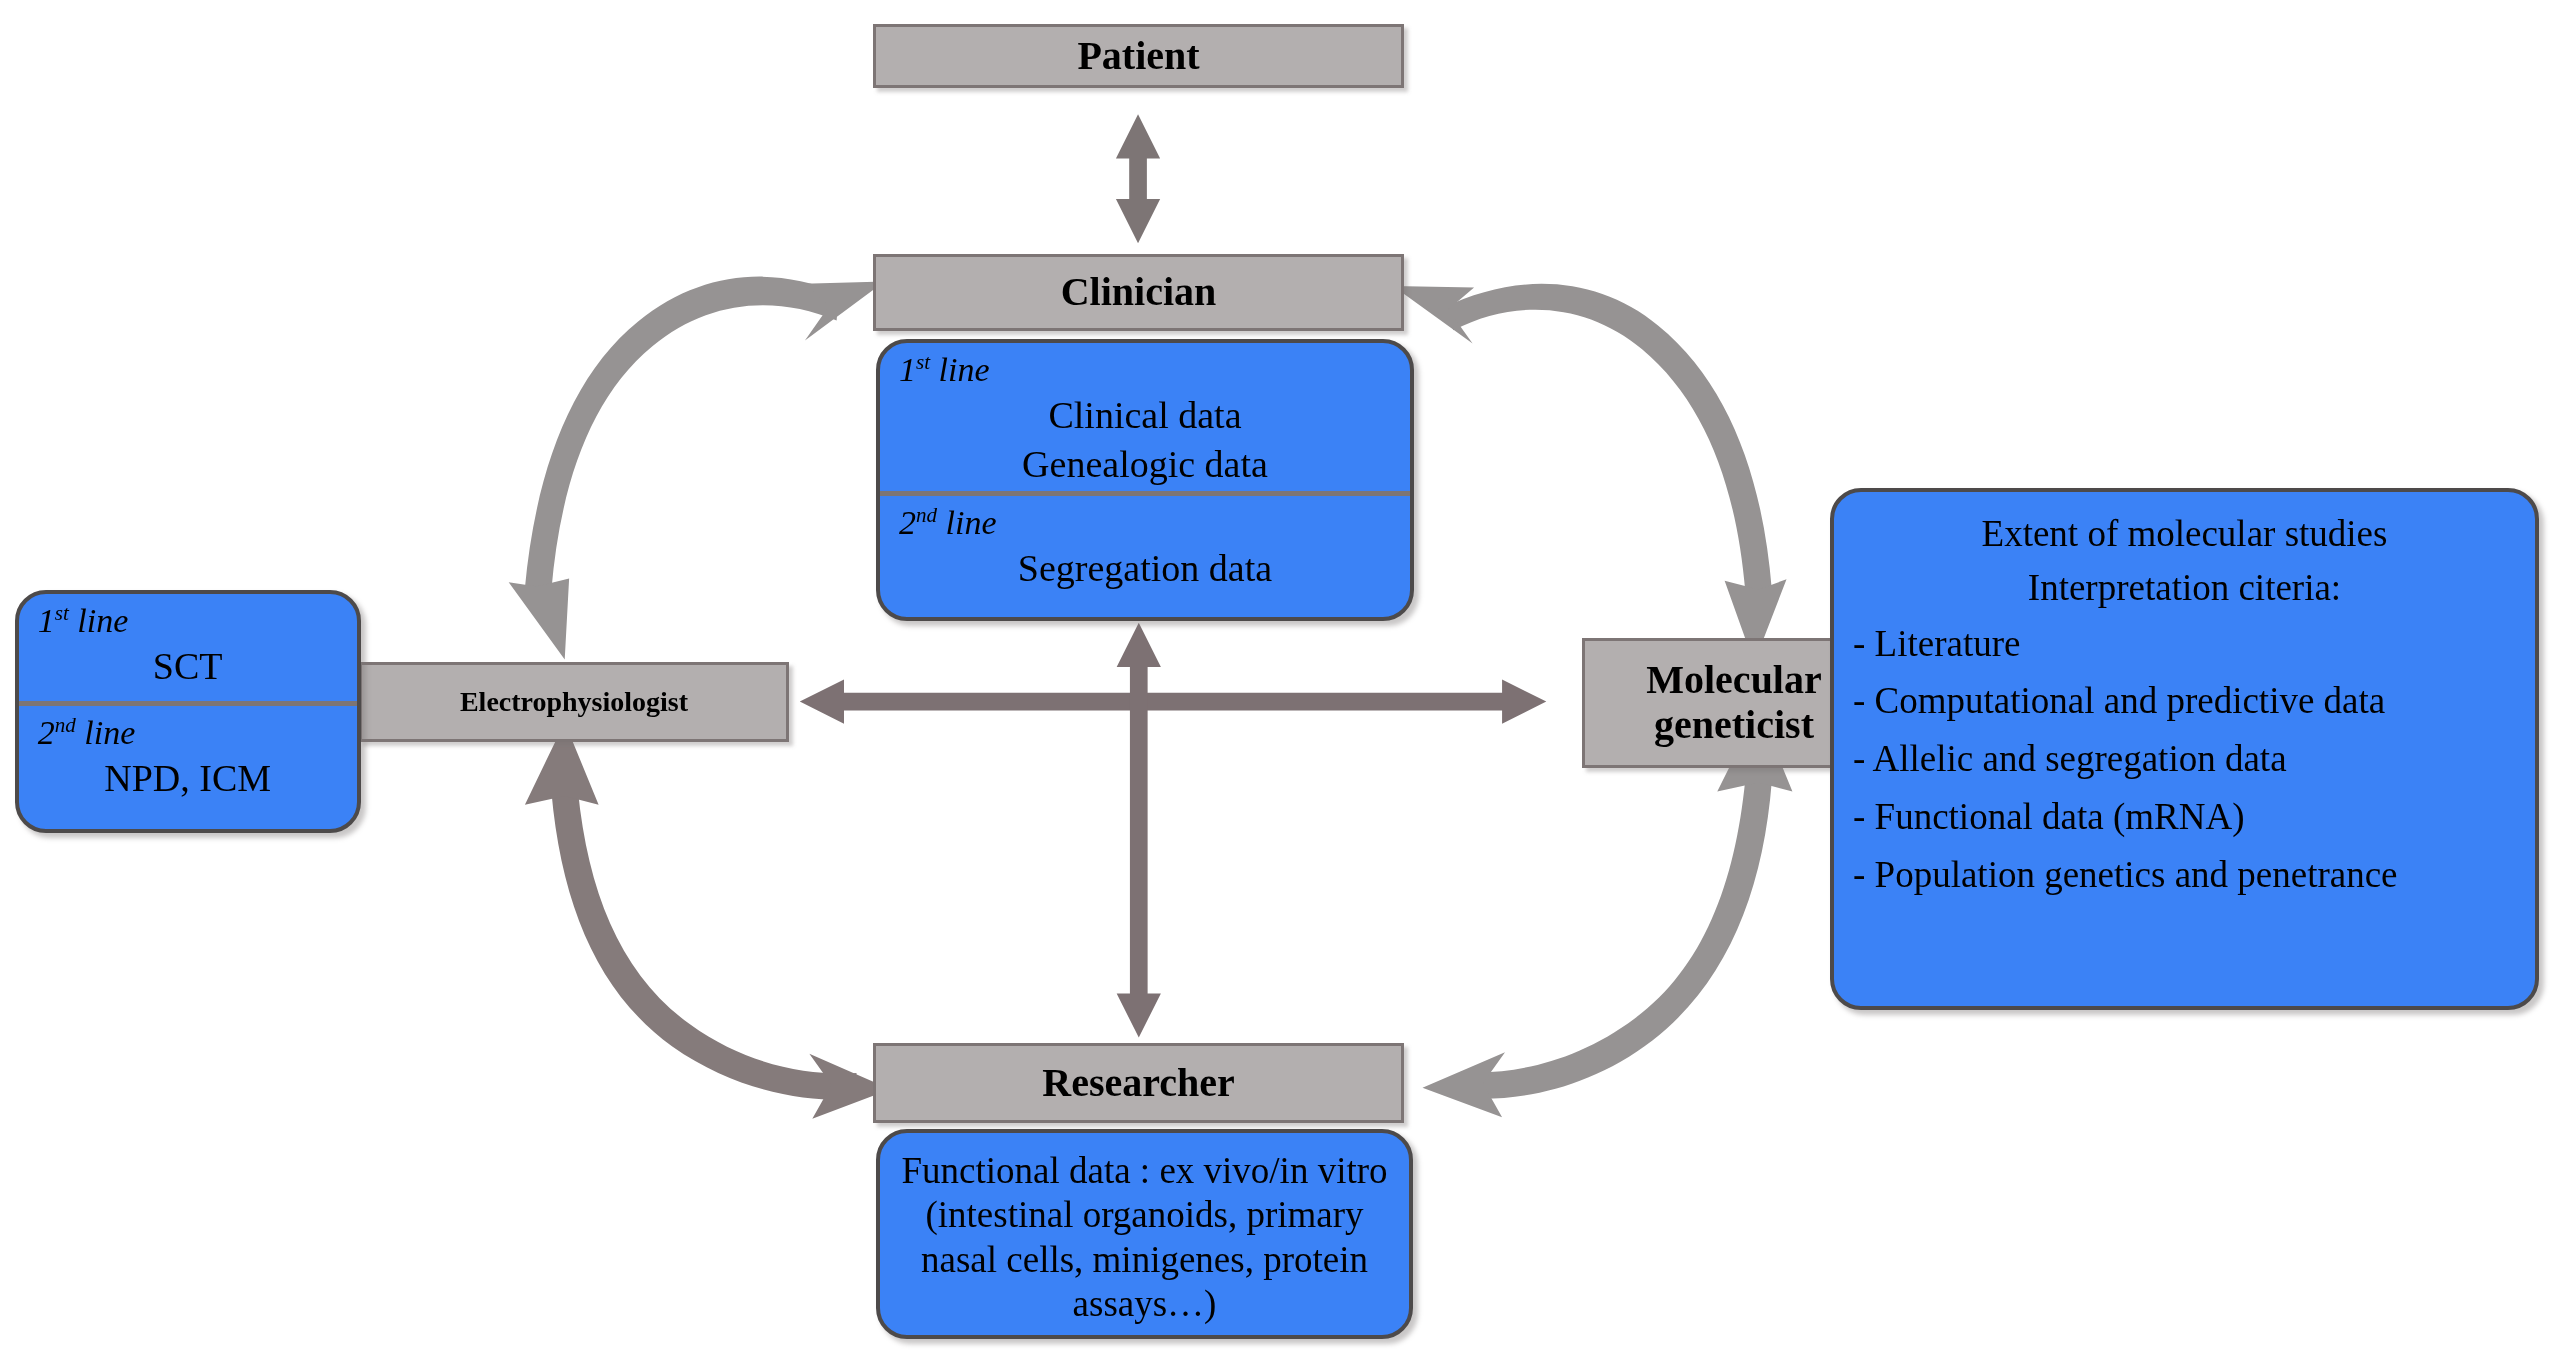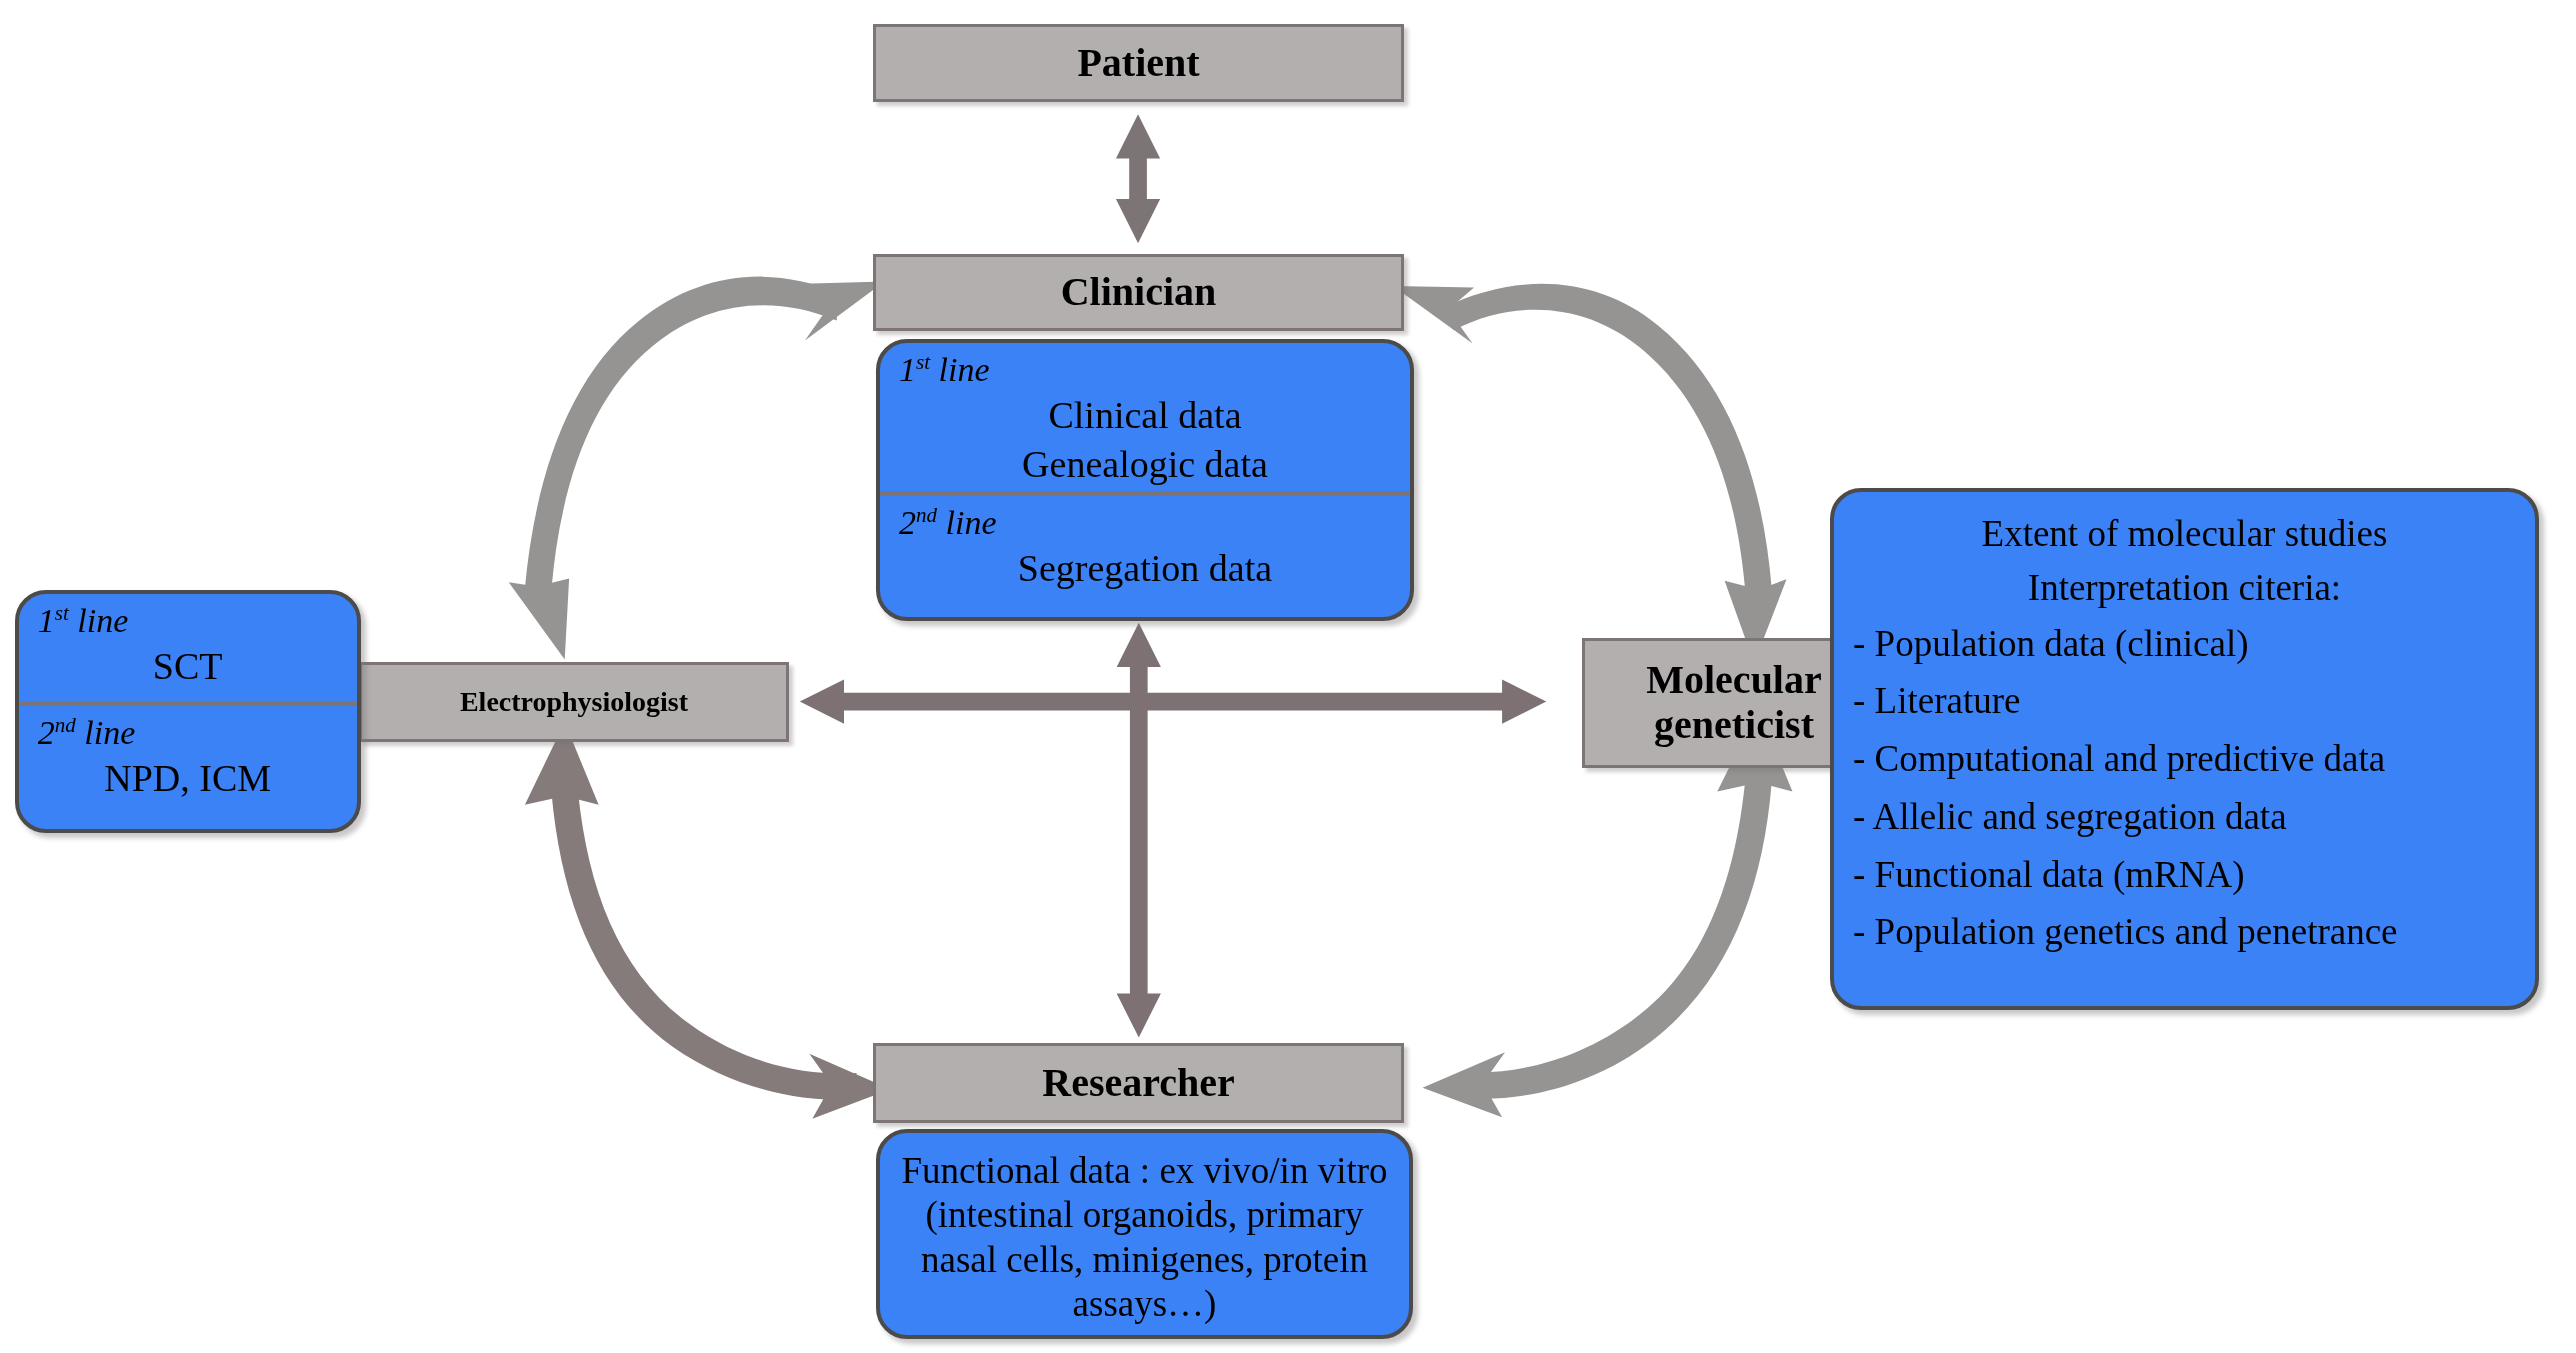--- a/index.html
+++ b/index.html
@@ -72,21 +72,21 @@
     vertical-align: super;
   }
   .line-value {
     display: block;
     font-size: 38px;
     line-height: 1.30;
     text-align: center;
   }
 
   
-  #patient-box      { left:873px; top:24px;   width:531px; height:78px; font-size:40px; }
+  #patient-box      { left:873px; top:24px;   width:531px; height:64px; font-size:40px; }
   #clinician-box    { left:873px; top:254px;  width:531px; height:77px; font-size:40px; }
   #electro-box      { left:359px;  top:662px;  width:430px; height:80px; font-size:28px; }
   #geneticist-box   { left:1582px; top:638px;  width:304px; height:130px; font-size:40px; flex-direction:column; }
   #researcher-box   { left:873px; top:1043px; width:531px; height:80px; font-size:40px; }
 
   #clinician-panel  { left:876px; top:339px;  width:538px; height:282px; }
   #clinician-panel .r1 { height:153px; }
   #clinician-panel .r2 { height:129px; }
 
   #electro-panel    { left:14.7px;   top:590px;  width:346px; height:243px; }
@@ -237,21 +237,20 @@
     </div>
   </div>
 
   <div class="panel" id="researcher-panel">
     <span class="func-text">Functional data : ex vivo/in vitro (intestinal organoids, primary nasal cells, minigenes, protein assays…)</span>
   </div>
 
   <div class="panel" id="criteria-panel">
     <span class="criteria-head">Extent of molecular studies</span>
     <span class="criteria-head">Interpretation citeria:</span>
-    <span class="criteria-item">- Population data (clinical)</span>
     <span class="criteria-item">- Literature</span>
     <span class="criteria-item">- Computational and predictive data</span>
     <span class="criteria-item">- Allelic  and segregation data</span>
     <span class="criteria-item">- Functional data (mRNA)</span>
     <span class="criteria-item">- Population genetics and penetrance</span>
   </div>
 
 </div>
 
 

